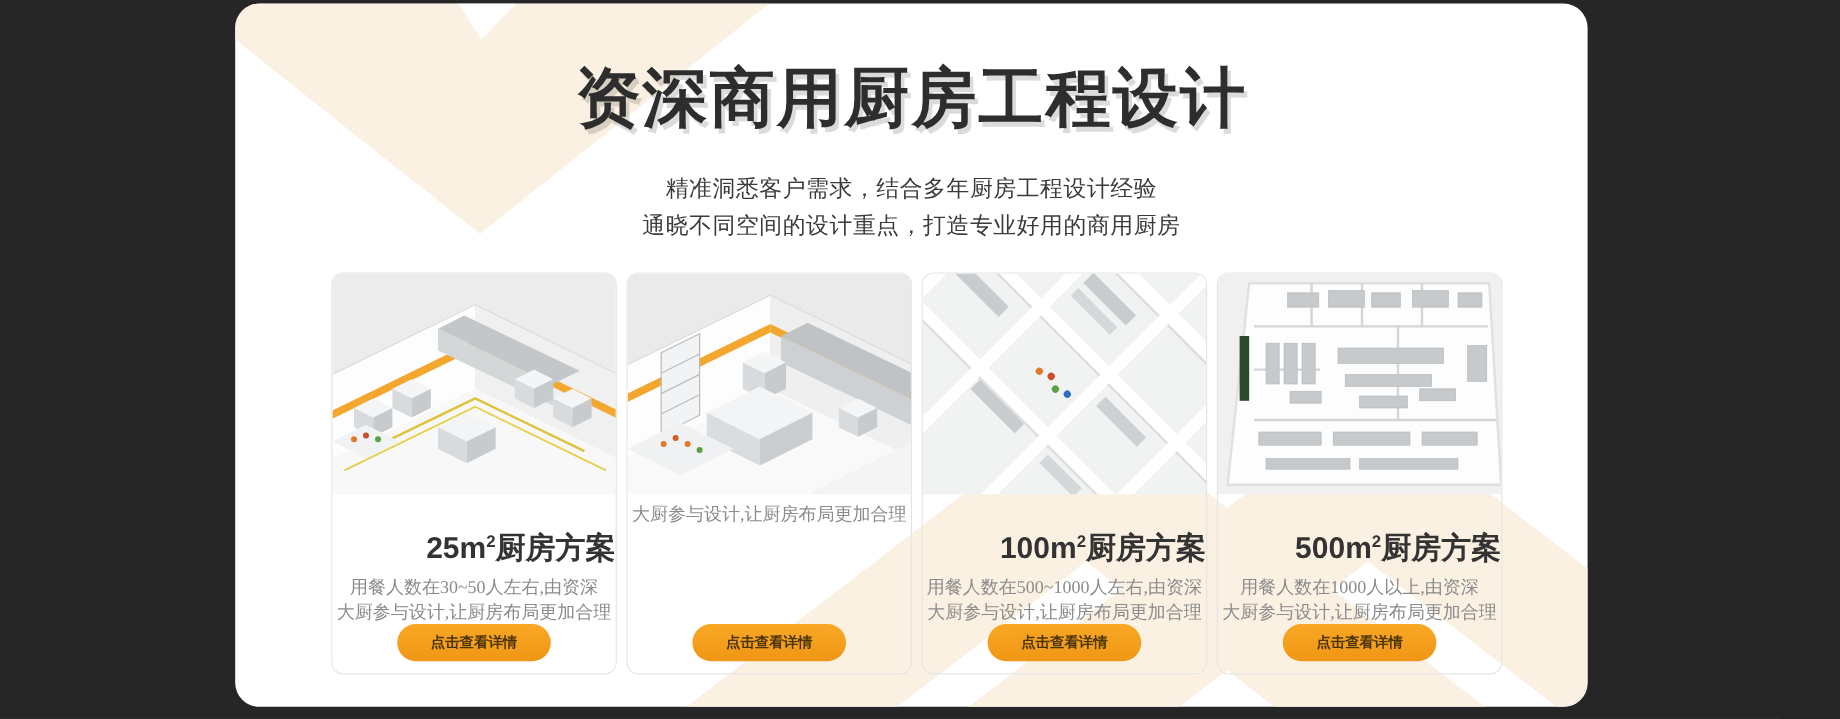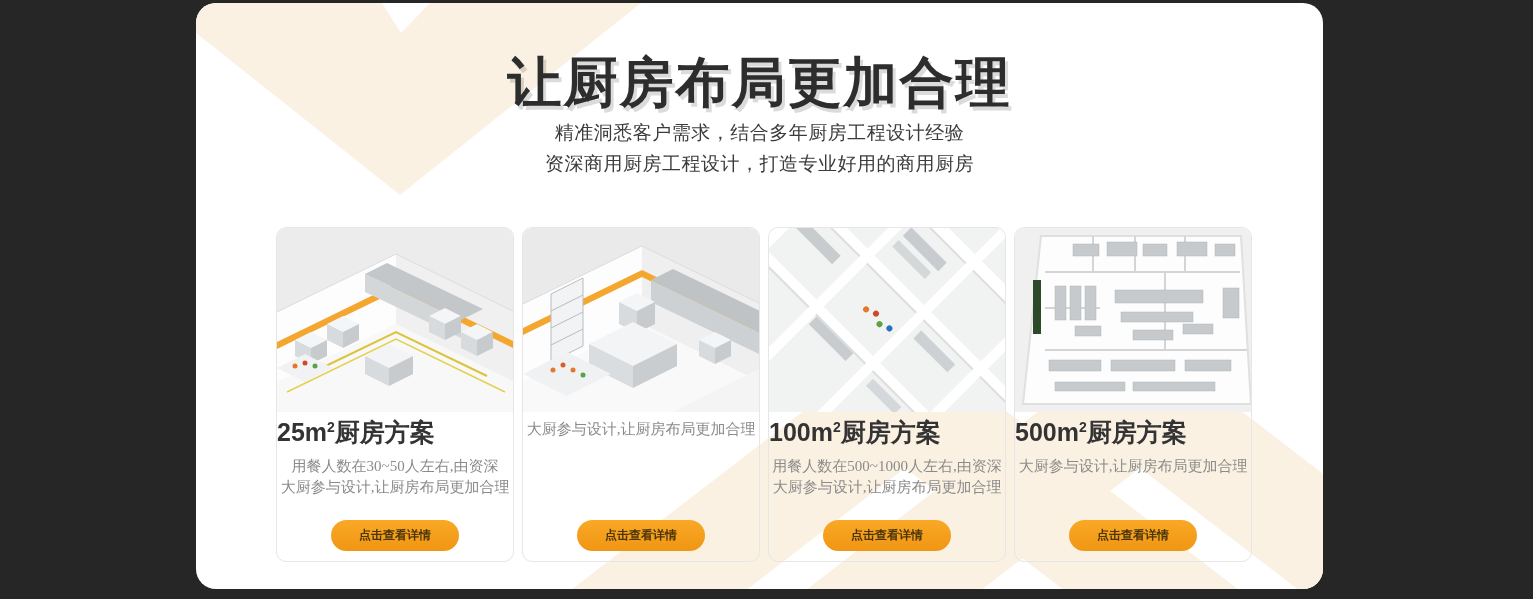--- a/index.html
+++ b/index.html
@@ -4,52 +4,52 @@
 <style>
   html,body{margin:0;padding:0;background:#262626;}
   body{width:1533px;height:599px;position:relative;overflow:hidden;
        font-family:"Liberation Sans",sans-serif;}
   .panel{position:absolute;left:196px;top:3px;width:1127px;height:586px;
          background:#ffffff;border-radius:20px;overflow:hidden;}
   .decor{position:absolute;left:0;top:0;width:100%;height:100%;z-index:0;}
   .header{position:relative;z-index:2;text-align:center;padding-top:48px;}
   .page-title{font-size:54px;font-weight:900;color:#2d2d2d;line-height:1.15;
               letter-spacing:2px;text-shadow:3px 4px 0 rgba(0,0,0,0.14);margin:0;}
-  .subtitle{margin-top:4px;font-size:19px;line-height:31px;color:#3b3b3b;
+  .subtitle{margin-top:29px;font-size:19px;line-height:31px;color:#3b3b3b;
             font-weight:500;letter-spacing:0.5px;}
   .cards{position:absolute;left:80px;top:224px;display:flex;gap:8px;z-index:1;}
   .card{width:238px;height:335px;border:1px solid #e6e6e6;border-radius:10px;
         box-sizing:border-box;position:relative;background:transparent;}
   .card-image{height:184px;border-radius:9px 9px 0 0;overflow:hidden;}
   .card-image svg{display:block;}
-  .card-title{margin-top:4px;text-align:left;font-size:25px;font-weight:800;color:#333;}
+  .card-title{margin-top:28px;text-align:right;font-size:25px;font-weight:800;color:#333;}
   .card-title sup{font-size:14px;}
   .card-desc{margin-top:7px;text-align:center;font-size:15px;line-height:21px;color:#8b8b8b;font-family:Liberation Serif, serif;}
   .cta{position:absolute;left:50%;transform:translateX(-50%);bottom:10px;
        width:128px;height:31px;border:none;border-radius:16px;
        background:linear-gradient(#f9a825,#f09614);color:#4a3509;
        font-size:12px;font-weight:700;font-family:inherit;cursor:pointer;}
 </style>
 </head>
 <body>
 
 <div class="panel">
 
   <svg class="decor" viewBox="0 0 1127 586" preserveAspectRatio="none">
     <polygon points="0,0 445,0 204,192 0,30" fill="#FBF1E2"></polygon>
     <polygon points="186,0 234,0 205,30" fill="#ffffff"></polygon>
     <polygon points="280,660 709,330 1138,660 1138,795 709,465 280,795" fill="#FBF1E2"></polygon>
     <polygon points="515,660 944,330 1373,660 1373,795 944,465 515,795" fill="#FBF1E2"></polygon>
   </svg>
 
   <div class="header">
-    <h1 class="page-title">让厨房布局更加合理</h1>
+    <h1 class="page-title">资深商用厨房工程设计</h1>
     <div class="subtitle">
       <div>精准洞悉客户需求，结合多年厨房工程设计经验</div>
-      <div>资深商用厨房工程设计，打造专业好用的商用厨房</div>
+      <div>通晓不同空间的设计重点，打造专业好用的商用厨房</div>
     </div>
   </div>
 
   <div class="cards">
 
     <div class="card">
       <div class="card-image">
         <svg width="238" height="184" viewBox="0 0 238 184">
           <rect width="238" height="184" fill="#ececec"></rect>
           <polygon points="0,150 119,92 238,150 238,184 0,184" fill="#f8f8f8"></polygon>
@@ -207,19 +207,20 @@
             <rect x="170" y="132" width="46" height="11"></rect>
             <rect x="40" y="154" width="70" height="9"></rect>
             <rect x="118" y="154" width="82" height="9"></rect>
           </g>
         </svg>
       </div>
       <div class="card-title">
         <span>500m</span><sup>2</sup><span>厨房方案</span>
       </div>
       <div class="card-desc">
+        <div>用餐人数在1000人以上,由资深</div>
         <div>大厨参与设计,让厨房布局更加合理</div>
       </div>
       <button class="cta">点击查看详情</button>
     </div>
 
   </div>
 </div>
 
 </body></html>

